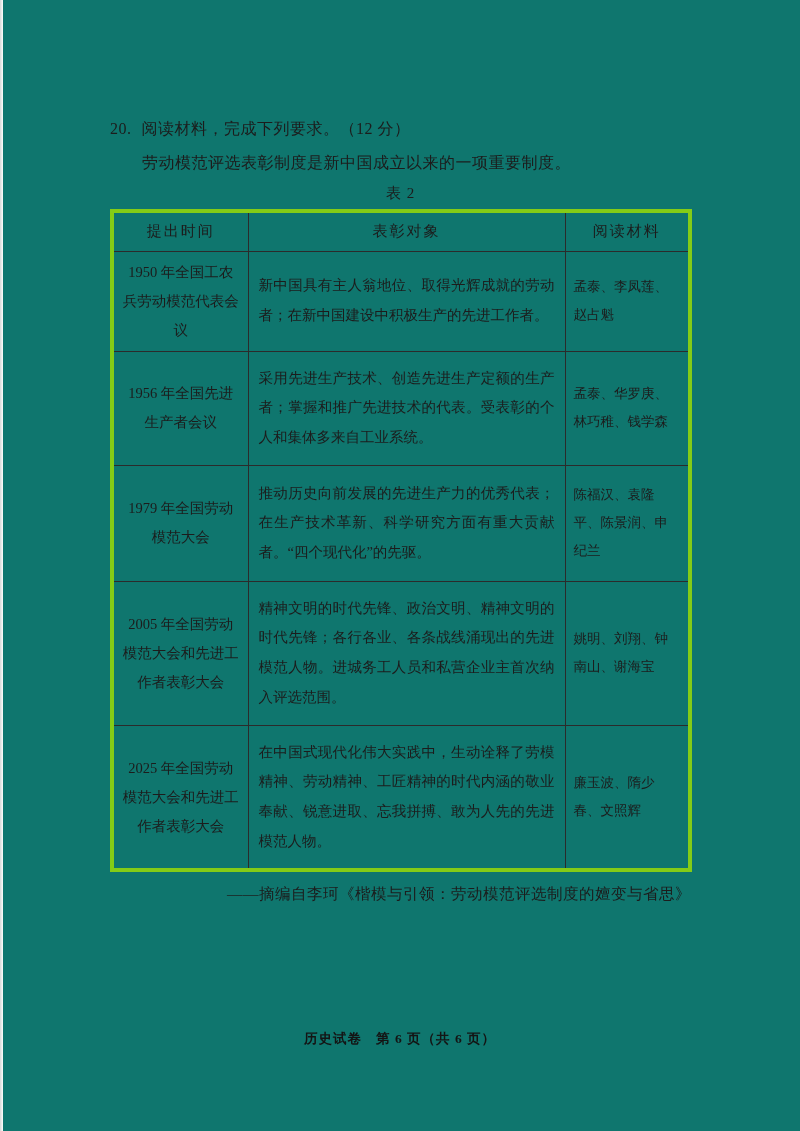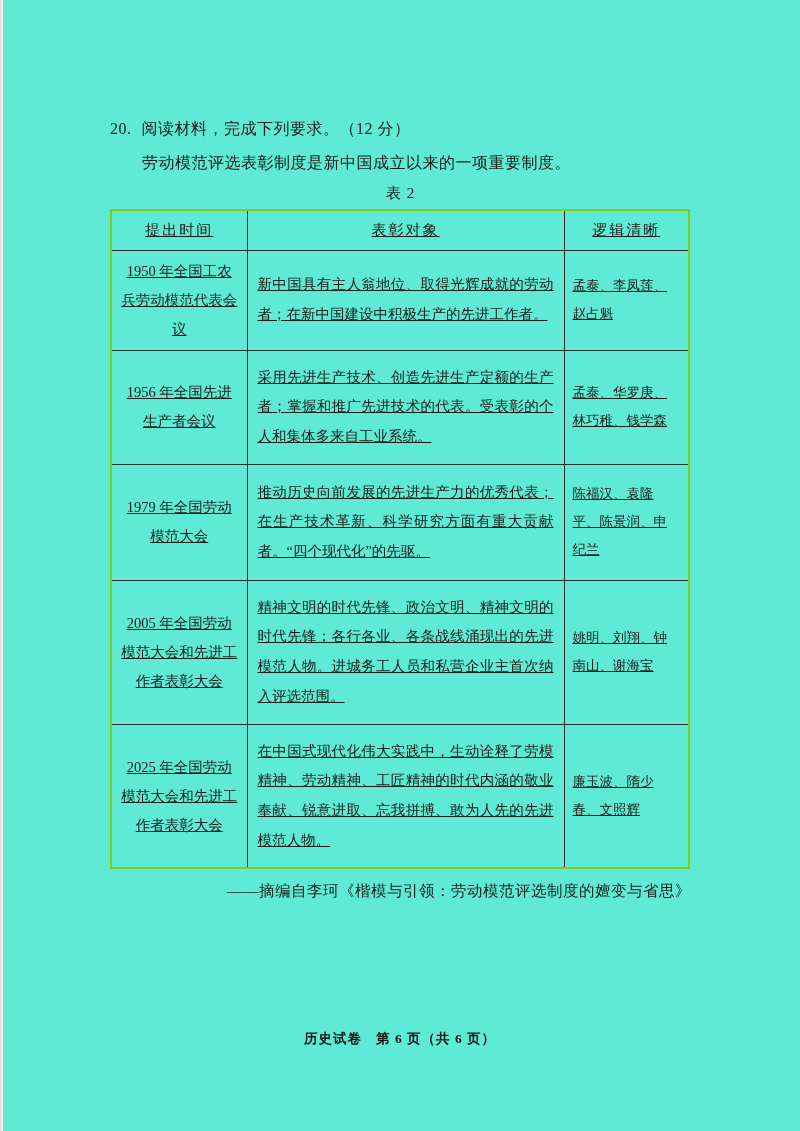--- a/index.html
+++ b/index.html
@@ -3,21 +3,21 @@
 <meta charset="utf-8">
 <style>
   * { margin: 0; padding: 0; box-sizing: border-box; }
   html, body { background: #e8e8e8; }
   body { font-family: "Liberation Serif", "DejaVu Serif", serif; }
   .page {
     position: relative;
     width: 800px;
     height: 1131px;
     margin: 0 auto;
-    background: #5eead4;
+    background: #0f766e;
     color: #1c1c1c;
     overflow: hidden;
   }
   .content {
     position: absolute;
     left: 110px;
     top: 116px;
     width: 581px;
   }
   .question-line {
@@ -38,22 +38,21 @@
     margin-top: 8px;
     margin-bottom: 6px;
     text-align: center;
     font-size: 15px;
     letter-spacing: 1px;
   }
   table.exam-table {
     border-collapse: collapse;
     table-layout: fixed;
     width: 578px;
-    border: 2px solid #84cc16;
-    text-decoration: underline;
+    border: 4px solid #84cc16;
   }
   table.exam-table th, table.exam-table td {
     border: 1.5px solid #2b2b2b;
     vertical-align: middle;
     font-weight: normal;
   }
   col.c-time   { width: 136px; }
   col.c-target { width: 317px; }
   col.c-people { width: 125px; }
   tr.hdr { height: 40px; }
@@ -137,21 +136,21 @@
     <table class="exam-table">
       <colgroup>
         <col class="c-time">
           <col class="c-target">
           <col class="c-people">
       </colgroup>
       <tbody>
         <tr class="hdr">
           <th>提出时间</th>
           <th>表彰对象</th>
-          <th>逻辑清晰</th>
+          <th>阅读材料</th>
         </tr>
         <tr class="r1">
           <td class="cell-time">1950 年全国工农兵劳动模范代表会议</td>
           <td class="cell-target">新中国具有主人翁地位、取得光辉成就的劳动者；在新中国建设中积极生产的先进工作者。</td>
           <td class="cell-people">孟泰、李凤莲、赵占魁</td>
         </tr>
         <tr class="r2">
           <td class="cell-time">1956 年全国先进生产者会议</td>
           <td class="cell-target">采用先进生产技术、创造先进生产定额的生产者；掌握和推广先进技术的代表。受表彰的个人和集体多来自工业系统。</td>
           <td class="cell-people">孟泰、华罗庚、林巧稚、钱学森</td>

